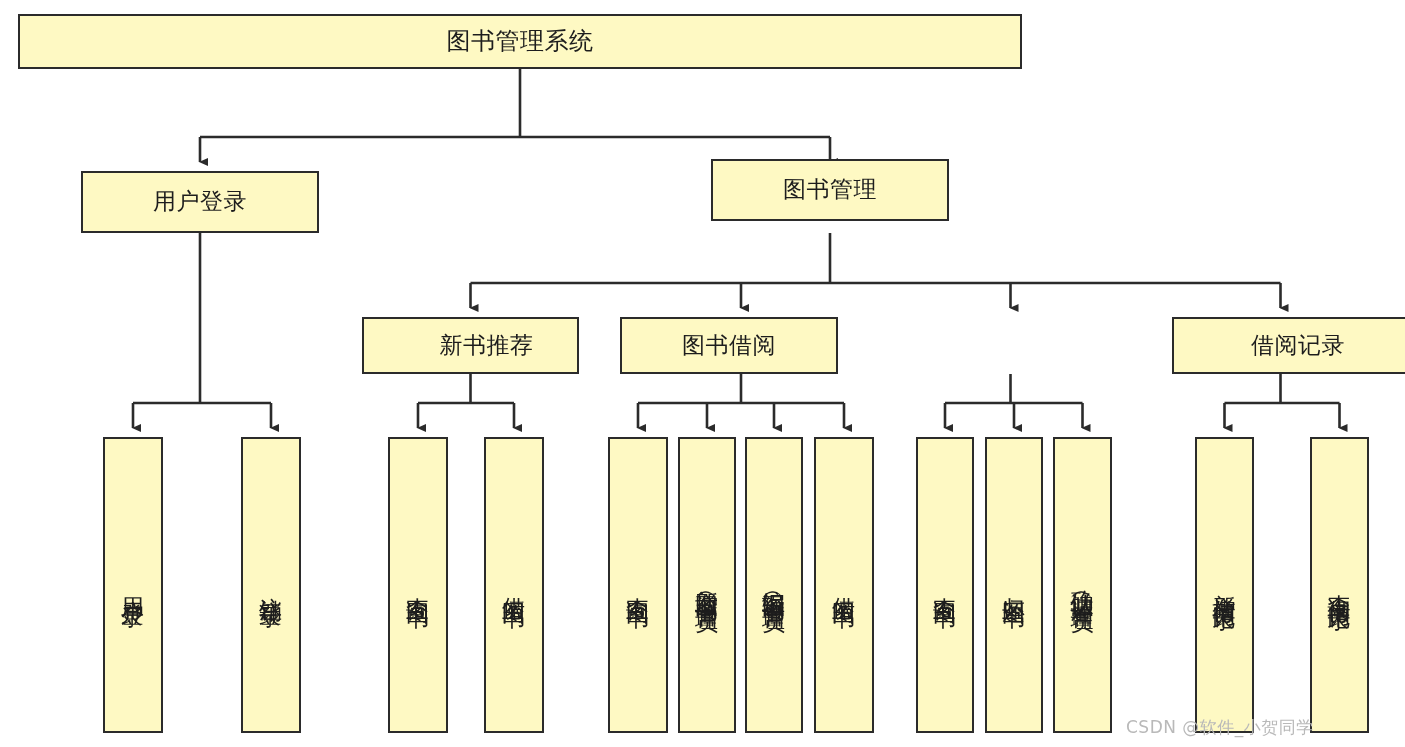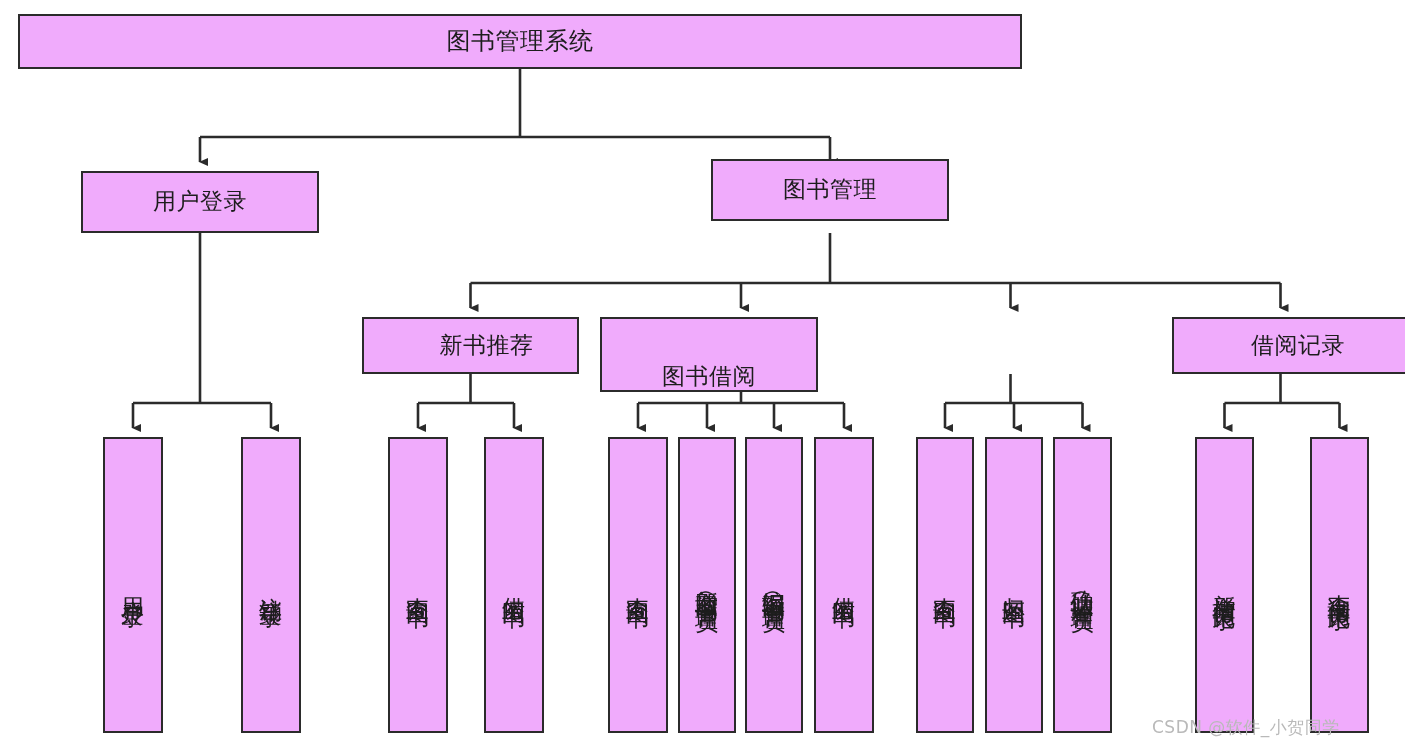--- a/index.html
+++ b/index.html
@@ -23,21 +23,21 @@
     left: 0;
     top: 0;
     width: 1405px;
     height: 747px;
     pointer-events: none;
   }
   .node {
     position: absolute;
     box-sizing: border-box;
     border: 2.5px solid #2b2b2b;
-    background: #f0abfc;
+    background: #fef9c3;
     display: flex;
     align-items: center;
     justify-content: center;
     color: #1d1d1d;
   }
   .node-label {
     display: block;
     text-align: center;
     letter-spacing: 0.5px;
     line-height: 1.18;
@@ -131,21 +131,21 @@
   <div class="node horiz" style="left: 81px; top: 171px; width: 238px; height: 62px;">
     <span class="node-label">用户登录</span>
   </div>
   <div class="node horiz" style="left: 711px; top: 159px; width: 238px; height: 62px;">
     <span class="node-label">图书管理</span>
   </div>
 
   <div class="node horiz" style="left: 362px; top: 317px; width: 217px; height: 57px; padding-left: 32px;">
     <span class="node-label">新书推荐</span>
   </div>
-  <div class="node horiz" style="left: 600px; top: 317px; width: 218px; height: 75px; align-items: flex-end;">
+  <div class="node horiz" style="left: 620px; top: 317px; width: 218px; height: 57px;">
     <span class="node-label">图书借阅</span>
   </div>
   <div class="node horiz" style="left: 1172px; top: 317px; width: 252px; height: 57px;">
     <span class="node-label">借阅记录</span>
   </div>
 
   <div class="node vert" style="left: 103px; top: 437px; width: 60px; height: 296px;">
     <span class="node-label">用户登录</span>
   </div>
   <div class="node vert" style="left: 241px; top: 437px; width: 60px; height: 296px;">
@@ -182,15 +182,15 @@
     <span class="node-label">确认归还（管理员）</span>
   </div>
 
   <div class="node vert" style="left: 1195px; top: 437px; width: 59px; height: 296px;">
     <span class="node-label">新增借阅记录</span>
   </div>
   <div class="node vert" style="left: 1310px; top: 437px; width: 59px; height: 296px;">
     <span class="node-label">查询借阅记录</span>
   </div>
 
-  <div class="watermark" style="left: 1152px; top: 716px;">CSDN @软件_小贺同学</div>
+  <div class="watermark" style="left: 1126px; top: 716px;">CSDN @软件_小贺同学</div>
 
 </div>
 
 </body></html>

